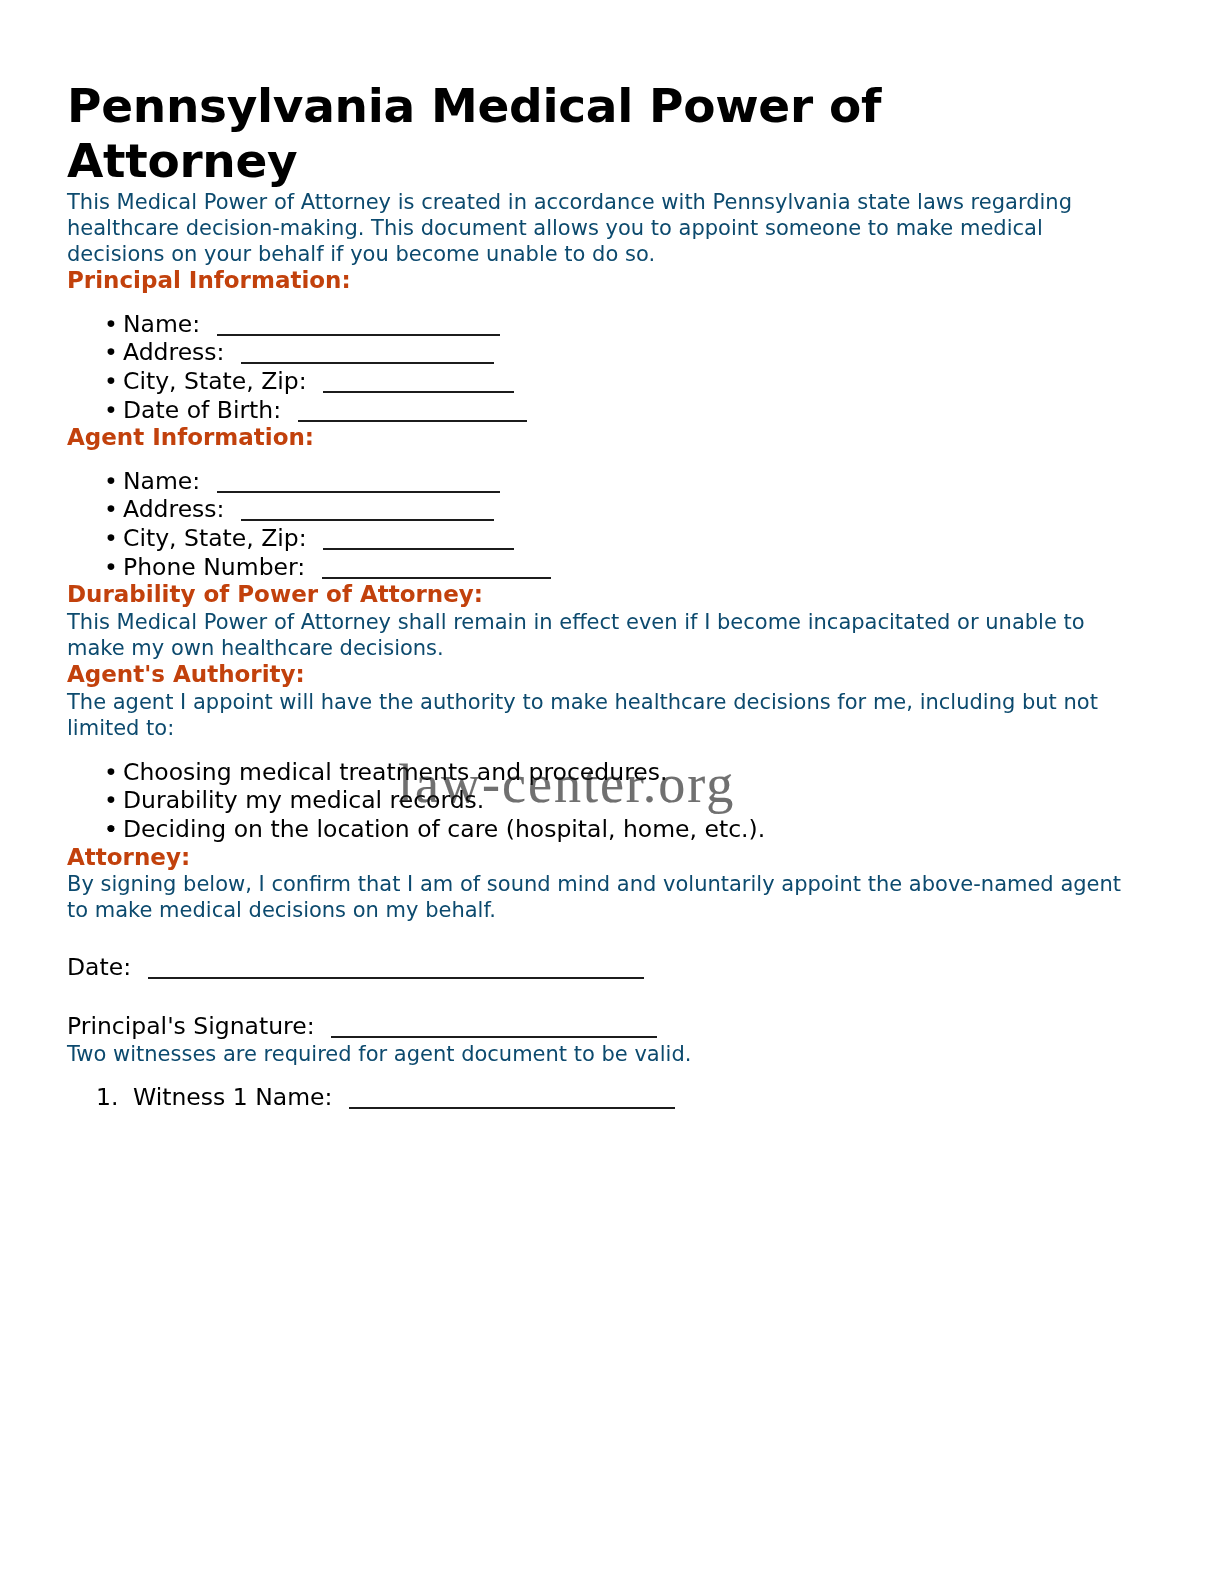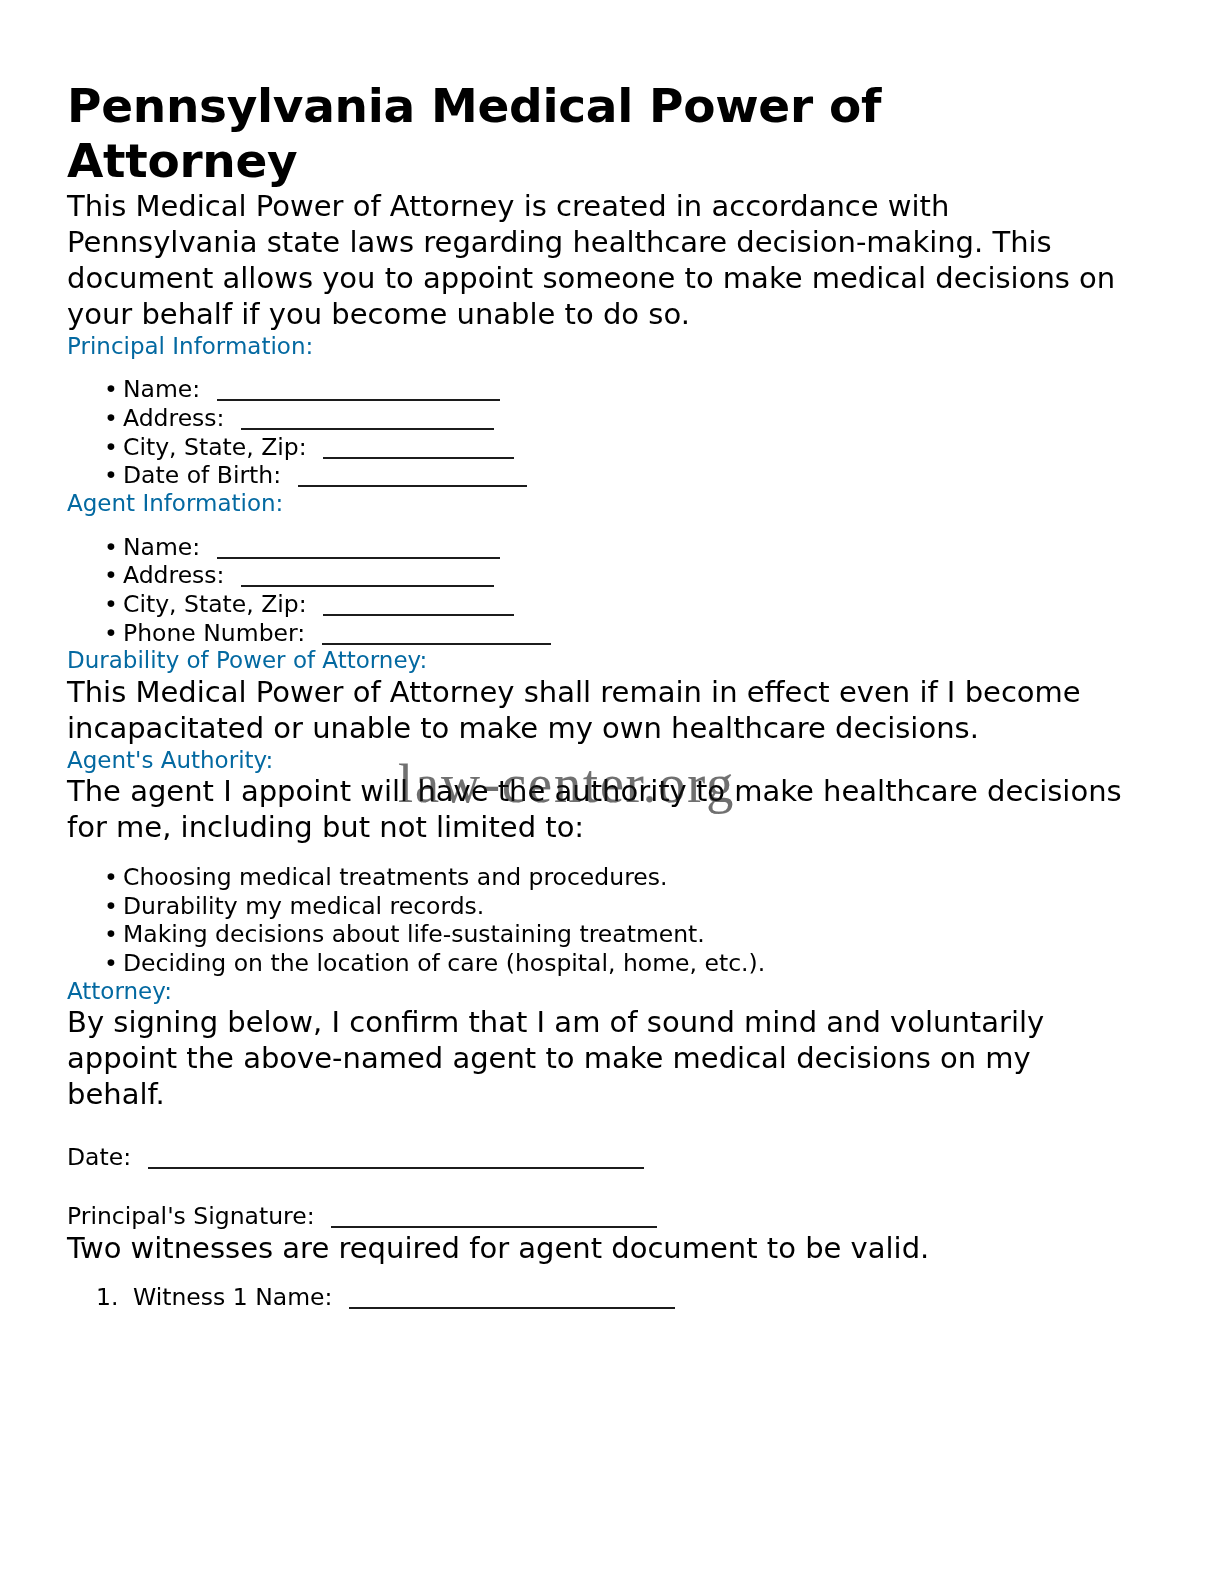--- a/index.html
+++ b/index.html
@@ -38,36 +38,36 @@
     font-weight: bold;
     line-height: 1.18;
     letter-spacing: -0.3px;
     margin: 0;
     padding-top: 78px;
     width: 900px;
     color: #000;
   }
 
   p.para {
-    font-size: 29px;
+    font-size: 21px;
     line-height: 1.24;
     margin: 0;
     padding-top: 0;
-    color: #000000;
+    color: #0c4a6e;
   }
 
   .para-gap-1 { margin-top: 44px; }
   .para-gap-2 { margin-top: 28px; }
 
   h2.section-head {
     font-size: 23px;
-    font-weight: normal;
+    font-weight: bold;
     margin: 0;
     line-height: 1.2;
-    color: #0369a1;
+    color: #c2410c;
   }
   .head-gap { margin-top: 28px; }
 
   ul.field-list,
   ol.witness-list {
     margin: 0;
     padding: 0;
     list-style: none;
   }
 
@@ -217,21 +217,21 @@
     <p class="para para-gap-2">The agent I appoint will have the authority to make healthcare decisions for me, including but not limited to:</p>
 
     <ul class="bullet-list">
       <li>
         <span class="bullet">•</span><span>Choosing medical treatments and procedures.</span>
       </li>
       <li>
         <span class="bullet">•</span><span>Durability my medical records.</span>
       </li>
       <li>
-        <span class="bullet">•</span><span>Making decisions about life-sustaining treatment.</span>
+        <span class="bullet">•</span>
       </li>
       <li>
         <span class="bullet">•</span><span>Deciding on the location of care (hospital, home, etc.).</span>
       </li>
     </ul>
 
     <h2 class="section-head head-gap">Attorney:</h2>
 
     <p class="para para-gap-2">By signing below, I confirm that I am of sound mind and voluntarily appoint the above-named agent to make medical decisions on my behalf.</p>
 

